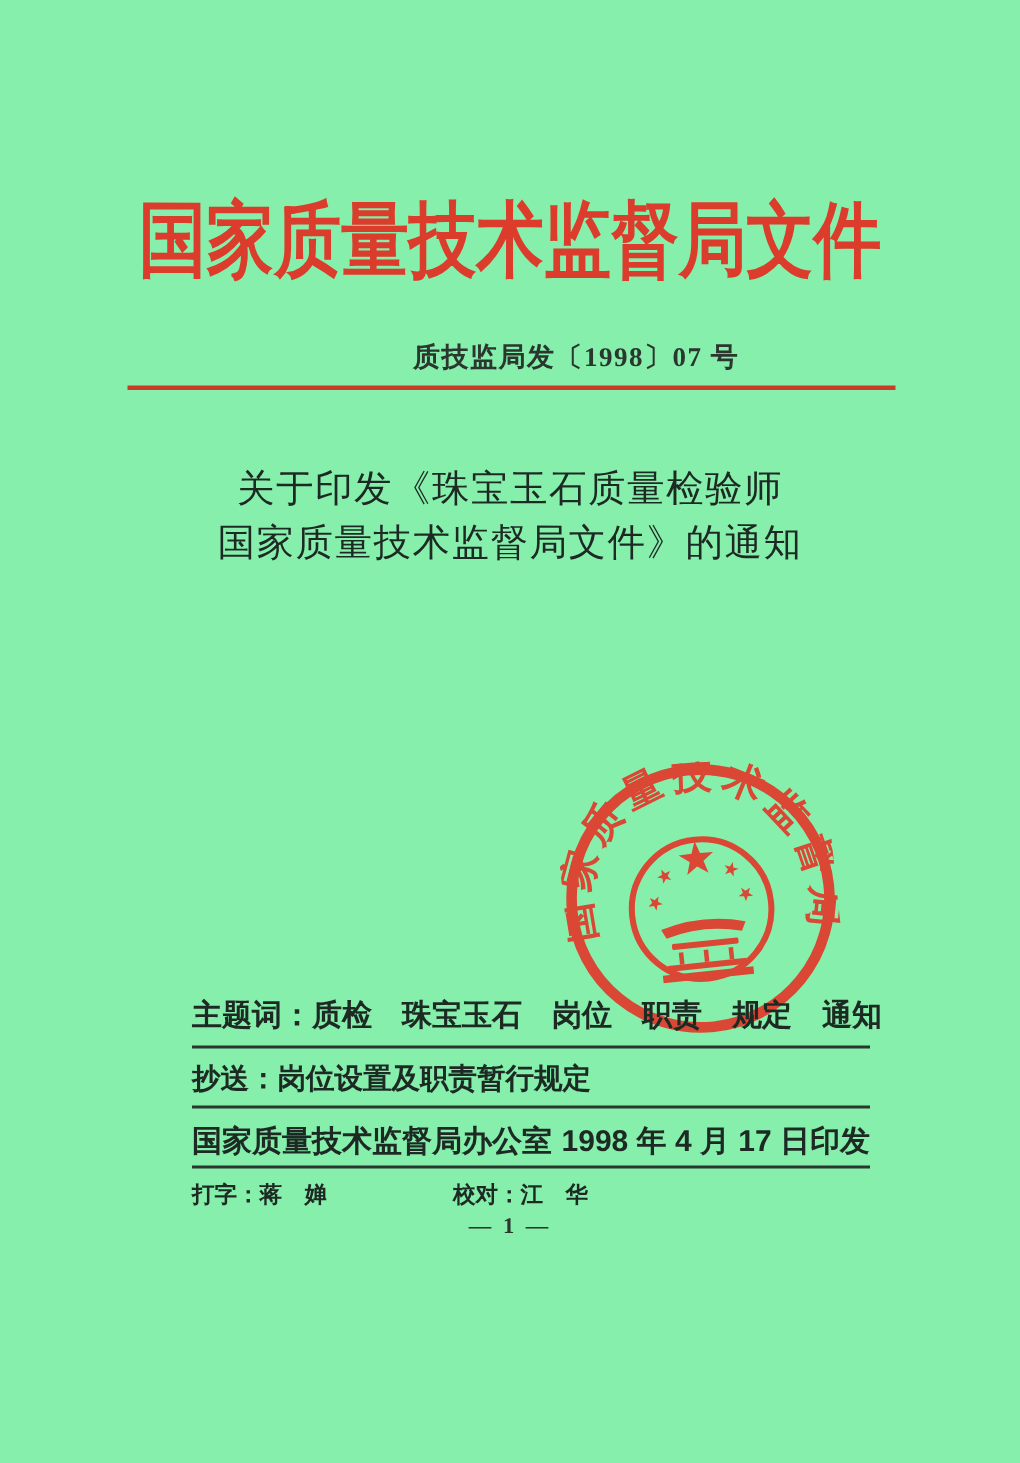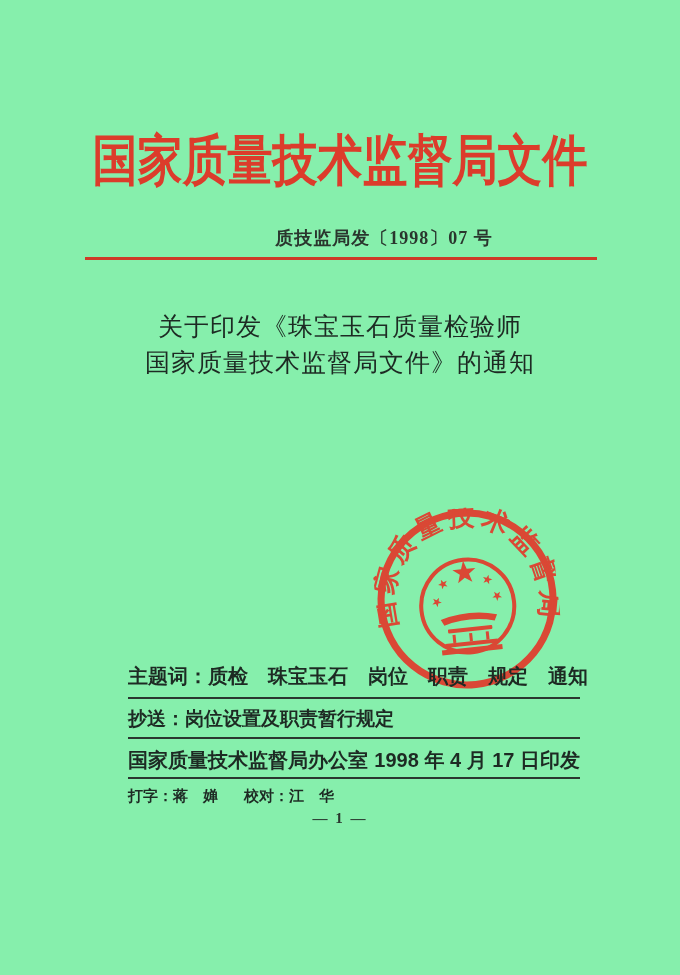--- a/index.html
+++ b/index.html
@@ -57,23 +57,23 @@
   }
   .issuer-row {
     position:absolute; left:128px; top:747px; width:452px;
     display:flex; justify-content:space-between;
     font-family:"Liberation Sans", sans-serif; font-weight:bold;
     font-size:20px; color:#1d2a23;
   }
   .typist-row {
     position:absolute; left:128px; top:787px; display:flex;
     font-family:"Liberation Sans", sans-serif; font-weight:bold;
-    font-size:15px; color:#1d2a23;
+    font-size:15px; color:#1d2a23;gap:38px;
   }
-  .proofreader { margin-left:26px; }
+  .proofreader { margin-left:46px; }
   .page-number {
     position:absolute; top:810px; left:0; width:680px; text-align:center;
     font-size:15px; font-weight:600; color:#2a362e; letter-spacing:2px;
   }
 </style>
 </head>
 <body>
 
 <div class="page">
 

